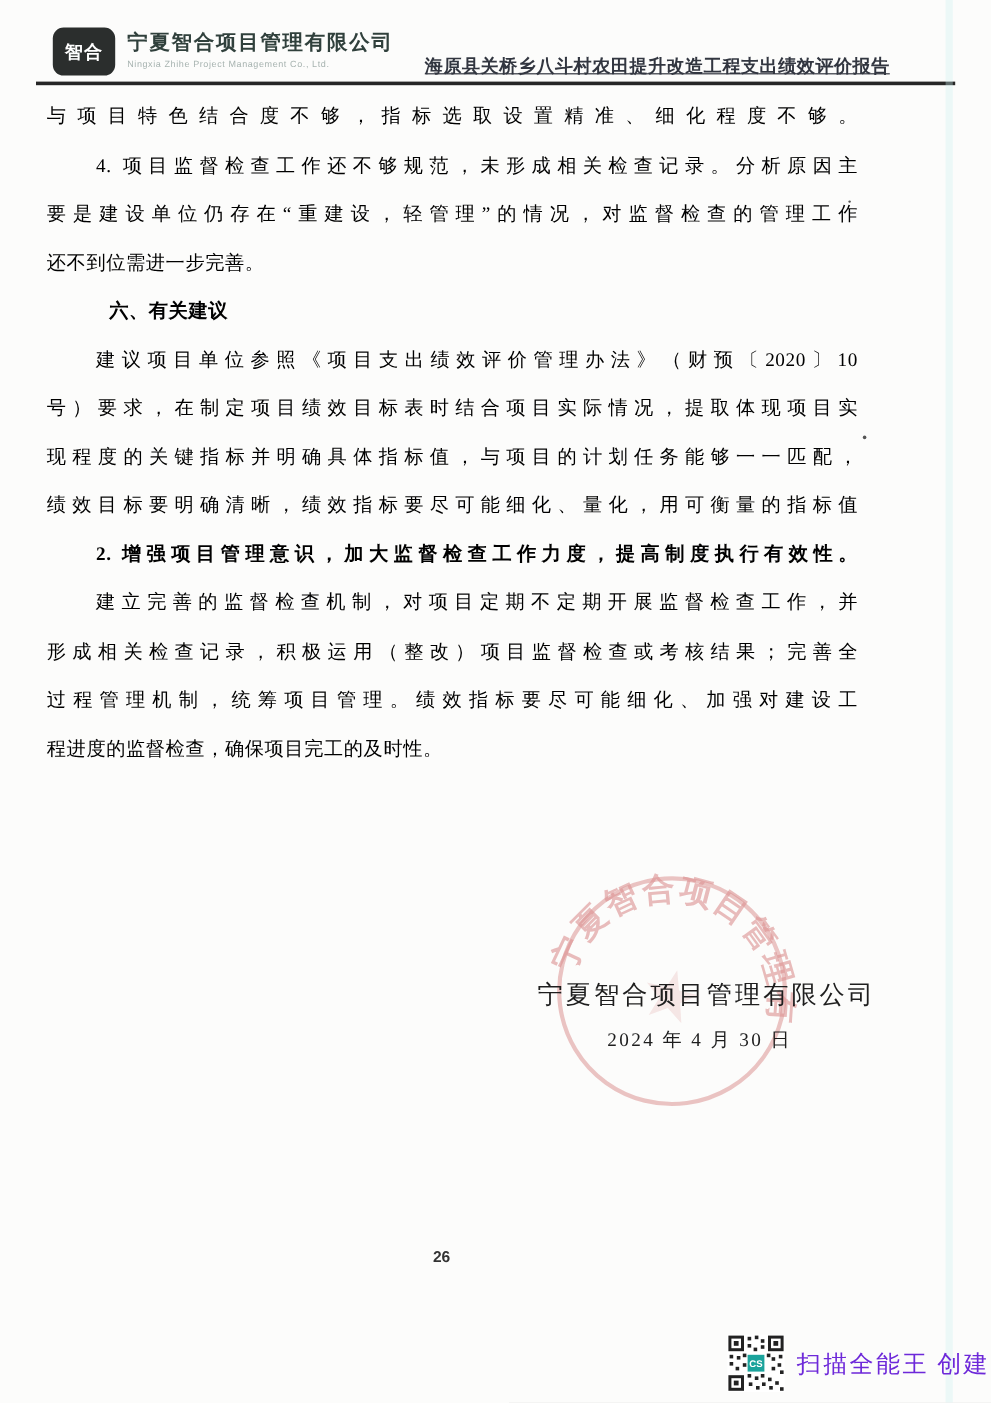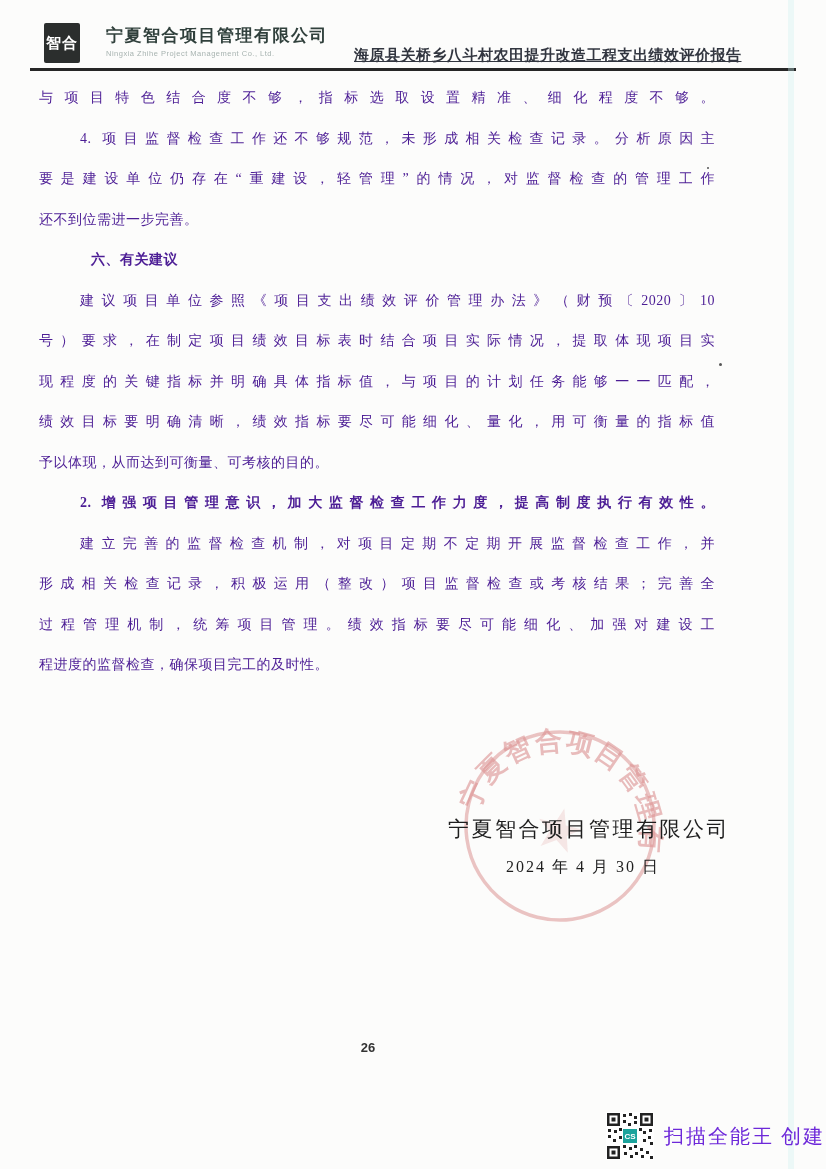--- a/index.html
+++ b/index.html
@@ -12,23 +12,23 @@
     background: #fcfcfb;
     overflow: hidden;
     font-family: "Liberation Serif", "DejaVu Serif", serif;
     color: #242424;
   }
 
   
   .header { position: absolute; left: 0; top: 0; width: 100%; height: 72px; }
   .logo-box {
     position: absolute; left: 44px; top: 23px;
-    width: 36px; height: 40px;
+    width: 52px; height: 40px;
     background: #2b2e2d;
-    border-radius: 2px;
+    border-radius: 9px;
     display: flex; align-items: center; justify-content: center;
   }
   .logo-box span {
     color: #fff; font-size: 15px; font-weight: bold;
     font-family: "Liberation Sans", sans-serif;
     letter-spacing: 1px;
   }
   .company-block { position: absolute; left: 106px; top: 24px; }
   .company-name {
     font-family: "Liberation Sans", sans-serif;
@@ -50,26 +50,26 @@
     position: absolute; left: 30px; top: 68px; width: 766px; height: 3px;
     background: #262626;
   }
 
   
   .body-text {
     position: absolute; left: 39px; top: 78px; width: 676px;
   }
   .bline {
     display: block;
-    font-size: 14px;
+    font-size: 16px;
     line-height: 40.5px;
     height: 40.5px;
     letter-spacing: 0.5px;
     white-space: nowrap;
-    color: #4c1d95;
+    color: #000000;
     font-family: Liberation Serif, serif;
   }
   .bline.fill { white-space: normal; text-align: justify; text-align-last: justify; }
   .bline.indent { text-indent: 41px; }
   .bline.indent-lg { text-indent: 52px; }
   .bline.bold { font-weight: bold; }
 
   
   .sig-company {
     position: absolute; left: 448px; top: 815px;
@@ -137,21 +137,20 @@
   <div class="body-text">
     <span class="bline fill">与项目特色结合度不够，指标选取设置精准、细化程度不够。</span>
     <span class="bline fill indent">4. 项目监督检查工作还不够规范，未形成相关检查记录。分析原因主</span>
     <span class="bline fill">要是建设单位仍存在“重建设，轻管理”的情况，对监督检查的管理工作</span>
     <span class="bline">还不到位需进一步完善。</span>
     <span class="bline bold indent-lg">六、有关建议</span>
     <span class="bline fill indent">建议项目单位参照《项目支出绩效评价管理办法》（财预〔2020〕10</span>
     <span class="bline fill">号）要求，在制定项目绩效目标表时结合项目实际情况，提取体现项目实</span>
     <span class="bline fill">现程度的关键指标并明确具体指标值，与项目的计划任务能够一一匹配，</span>
     <span class="bline fill">绩效目标要明确清晰，绩效指标要尽可能细化、量化，用可衡量的指标值</span>
-    <span class="bline">予以体现，从而达到可衡量、可考核的目的。</span>
     <span class="bline bold fill indent">2. 增强项目管理意识，加大监督检查工作力度，提高制度执行有效性。</span>
     <span class="bline fill indent">建立完善的监督检查机制，对项目定期不定期开展监督检查工作，并</span>
     <span class="bline fill">形成相关检查记录，积极运用（整改）项目监督检查或考核结果；完善全</span>
     <span class="bline fill">过程管理机制，统筹项目管理。绩效指标要尽可能细化、加强对建设工</span>
     <span class="bline">程进度的监督检查，确保项目完工的及时性。</span>
   </div>
 
   <svg class="stamp" viewBox="0 0 228 228">
     <defs>
       <path id="arcPath" d="M 30,122 A 84,84 0 1 1 198,122" fill="none"></path>

